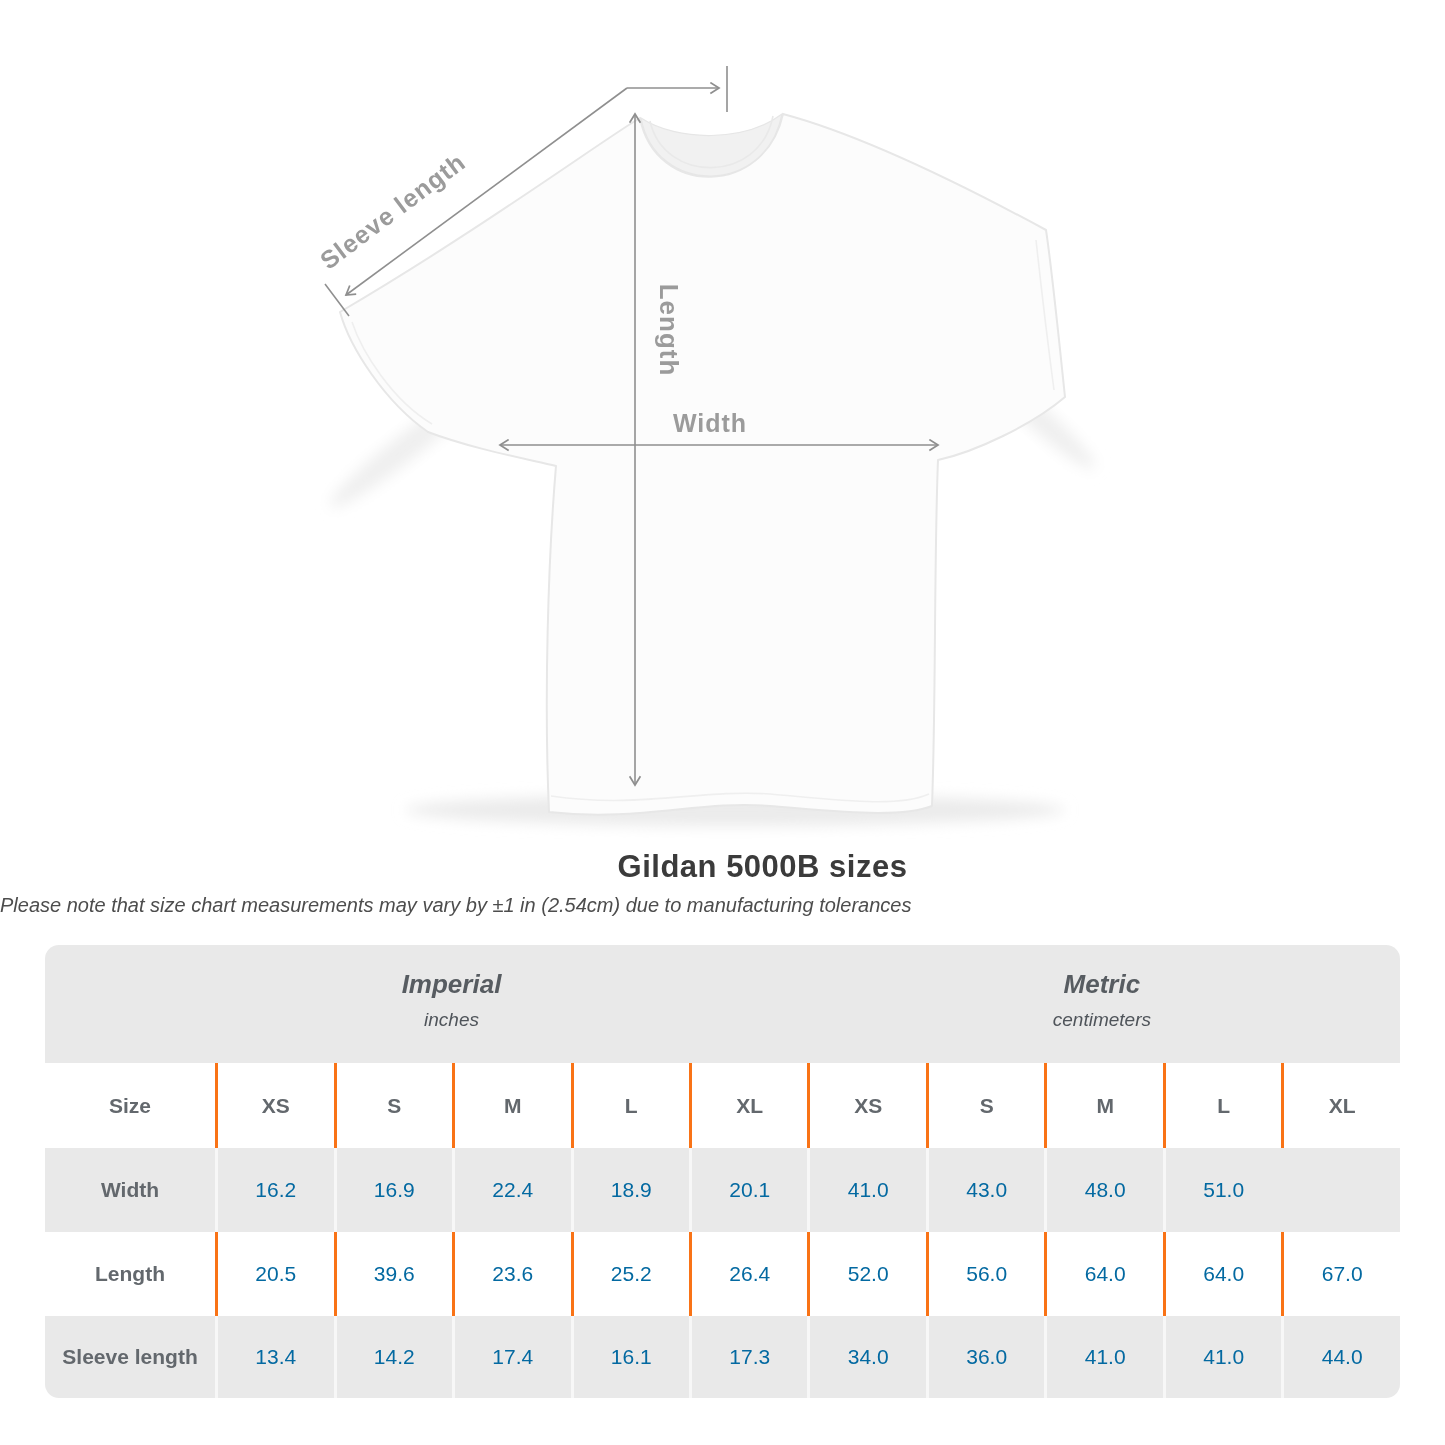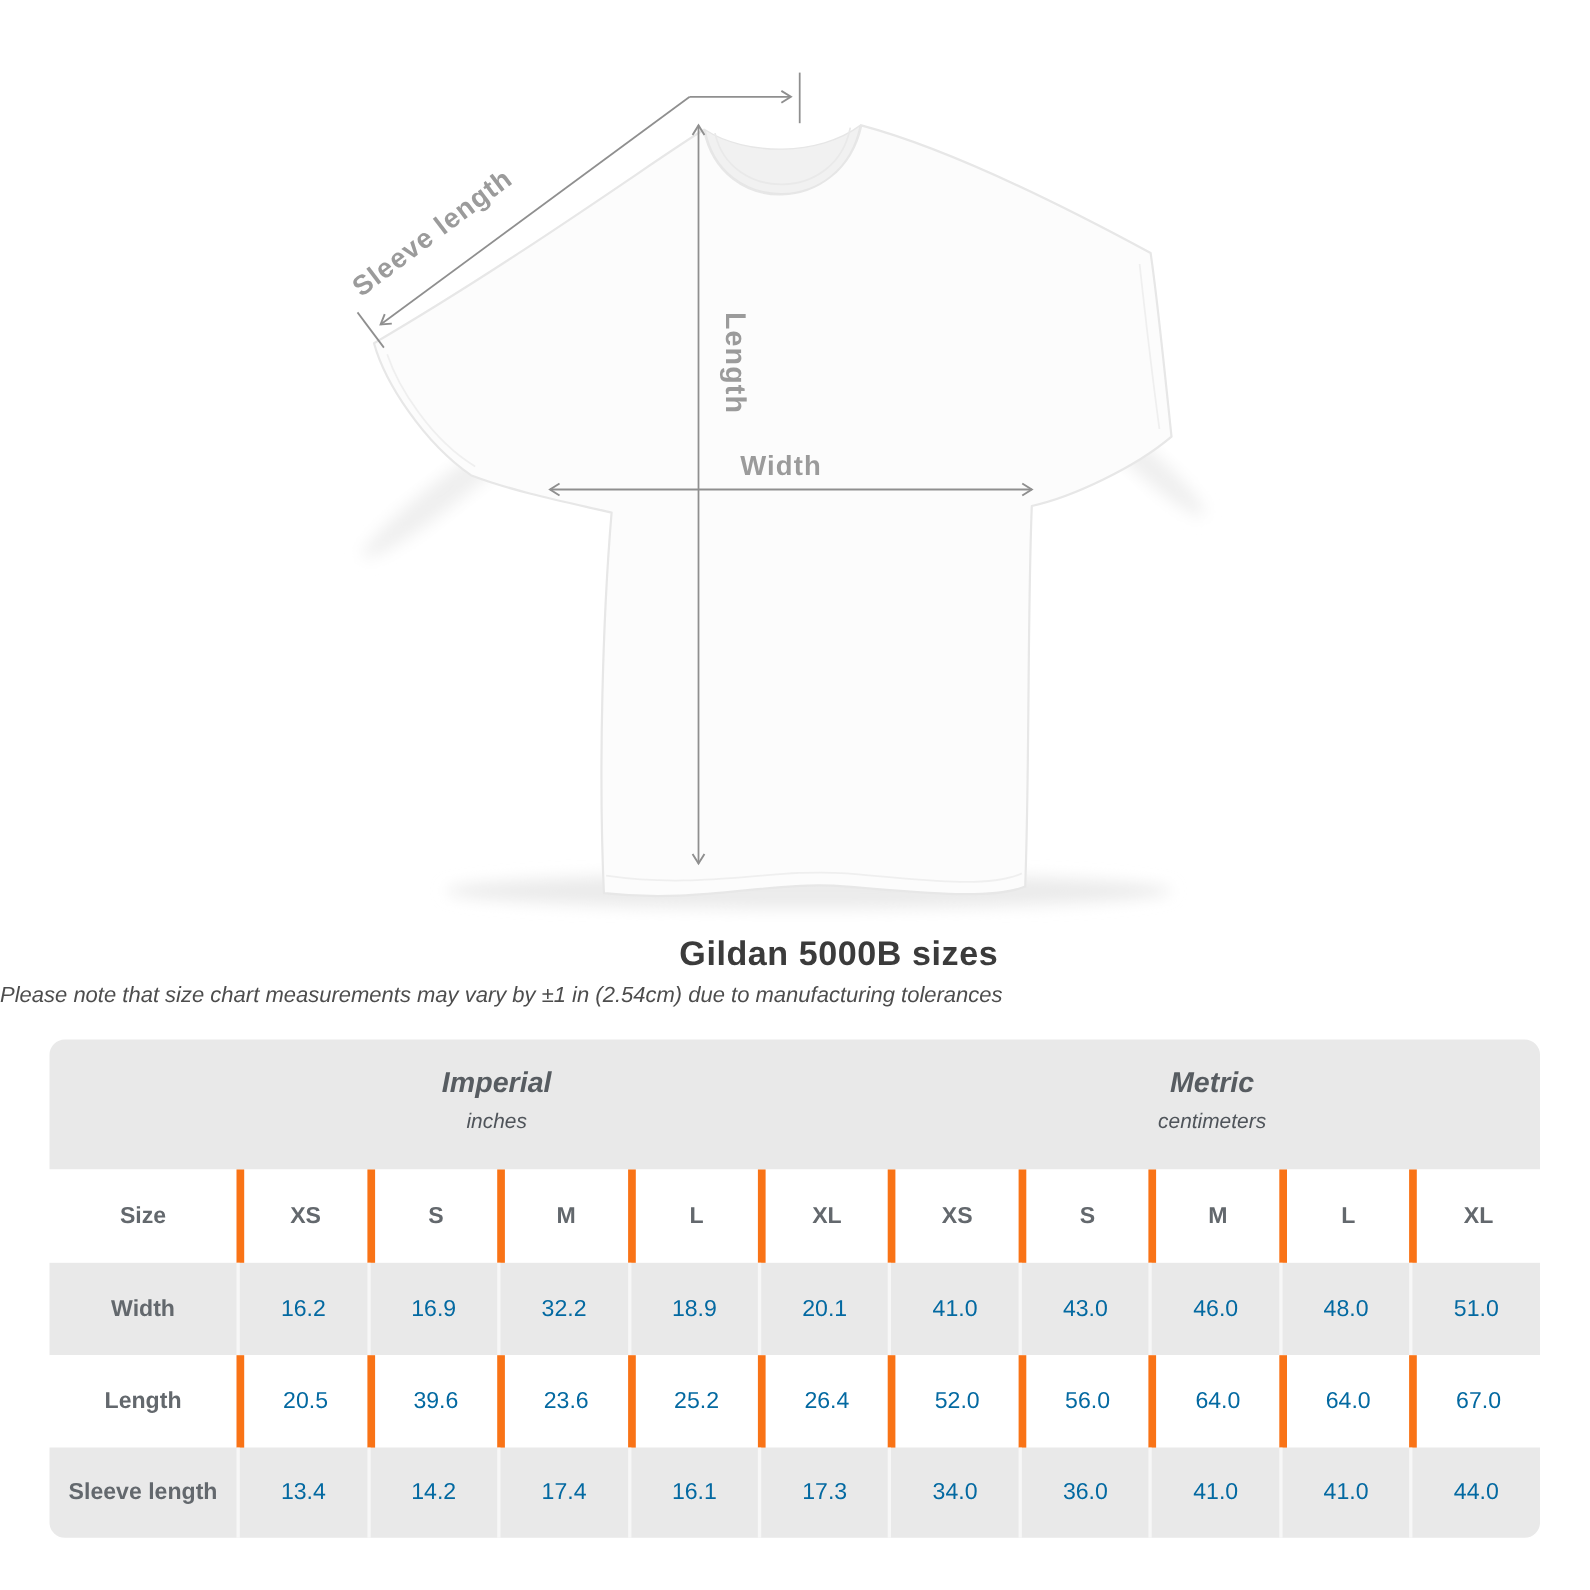--- a/index.html
+++ b/index.html
@@ -43,21 +43,21 @@
   .trow .cell {
     box-sizing:border-box; display:flex; align-items:center; justify-content:center;
     flex:0 0 8.745%; font-size:21px; color:#0369a1;
   }
   .trow .cell.lab { flex:0 0 12.55%; font-weight:bold; color:#63686d; }
   .trow.sizes { height:85px; background:#ffffff; }
   .trow.sizes .cell { font-weight:bold; color:#63686d; }
   .trow.r1 { height:84px; background:#e9e9e9; }
   .trow.r2 { height:84px; background:#ffffff; }
   .trow.r3 { height:82px; background:#e9e9e9; border-radius:0 0 14px 14px; }
-  .trow.sizes .cell + .cell, .trow.r2 .cell + .cell { border-left:7px solid #f97316; }
+  .trow.sizes .cell + .cell, .trow.r2 .cell + .cell { border-left:3px solid #f97316; }
   .trow.r1 .cell + .cell, .trow.r3 .cell + .cell { border-left:3px solid #f7f7f7; }
 </style>
 </head>
 <body>
 
 <div class="page">
 
   <svg class="figure-svg" width="1445" height="845" viewBox="0 0 1445 845">
     <defs>
       <filter id="soft" x="-40%" y="-40%" width="180%" height="180%">
@@ -147,26 +147,25 @@
       <div class="cell">S</div>
       <div class="cell">M</div>
       <div class="cell">L</div>
       <div class="cell">XL</div>
     </div>
 
     <div class="trow r1">
       <div class="cell lab">Width</div>
       <div class="cell">16.2</div>
       <div class="cell">16.9</div>
-      <div class="cell">32.2</div>
+      <div class="cell">22.4</div>
       <div class="cell">18.9</div>
       <div class="cell">20.1</div>
       <div class="cell">41.0</div>
       <div class="cell">43.0</div>
-      <div class="cell">46.0</div>
       <div class="cell">48.0</div>
       <div class="cell">51.0</div>
     </div>
 
     <div class="trow r2">
       <div class="cell lab">Length</div>
       <div class="cell">20.5</div>
       <div class="cell">39.6</div>
       <div class="cell">23.6</div>
       <div class="cell">25.2</div>

